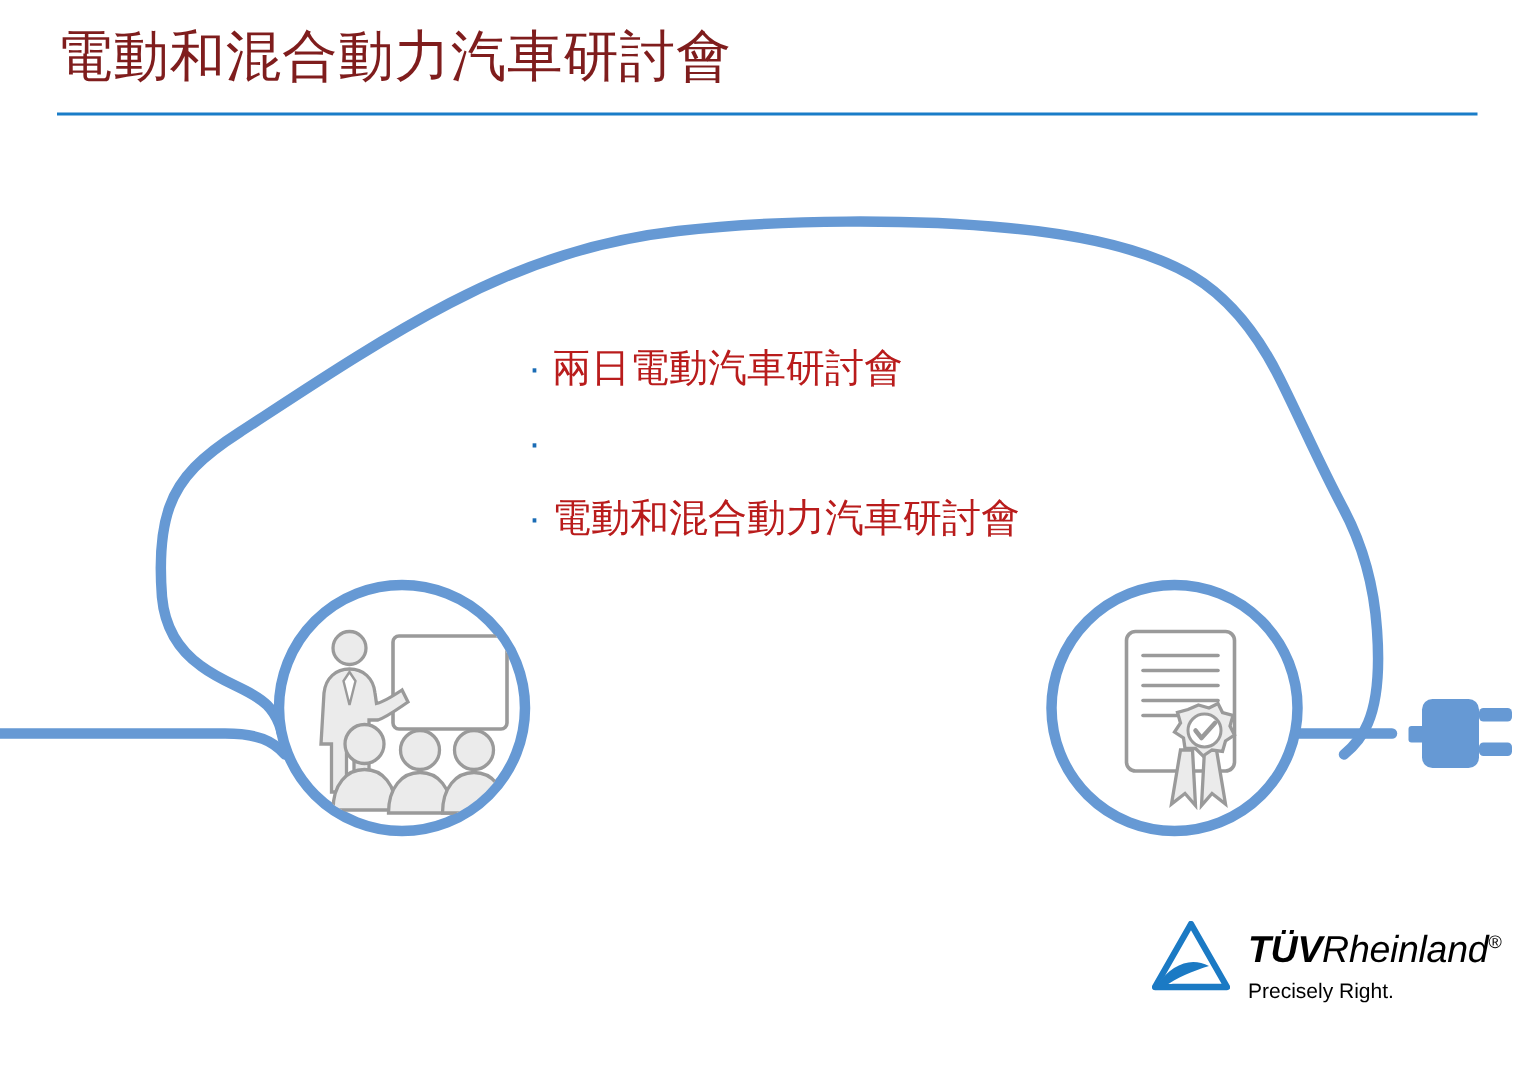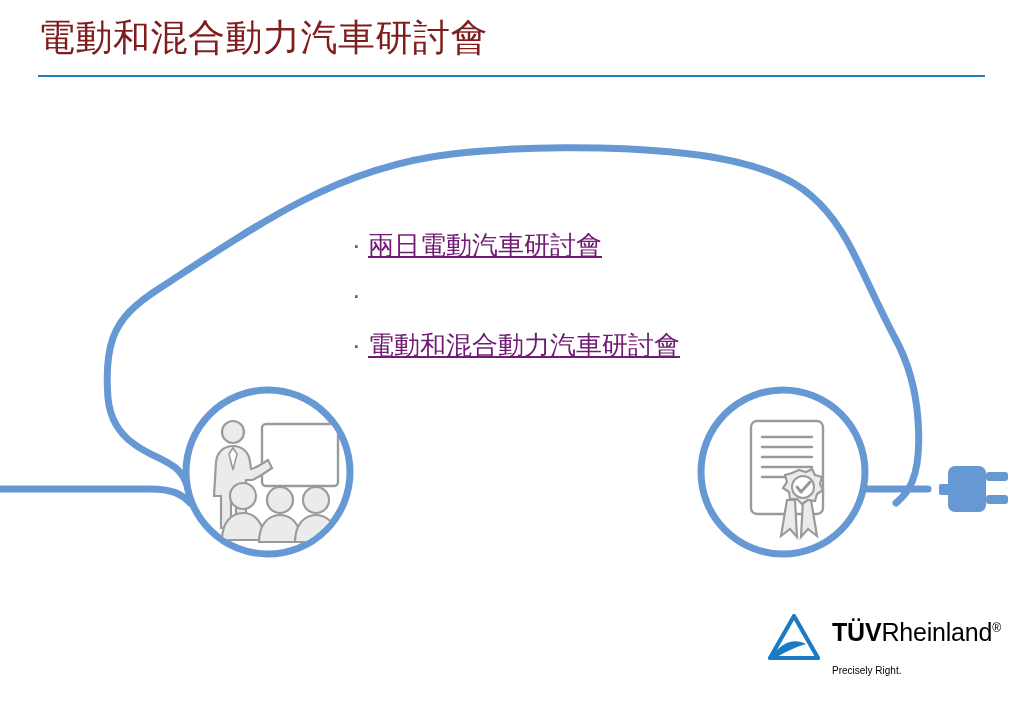--- a/index.html
+++ b/index.html
@@ -73,23 +73,22 @@
     flex: 0 0 auto;
     width: 16px;
     font-size: 26px;
     line-height: 42px;
     color: #1a6cb5;
     text-align: left;
   }
   .bullet-text {
     font-size: 26px;
     line-height: 42px;
-    color: #701a75;
-    white-space: nowrap;
-    text-decoration: underline;
+    color: #b91c1c;
+    white-space: nowrap;
   }
 
   
   #logo-block {
     position: absolute;
     left: 768px;
     top: 612px;
     display: flex;
     align-items: flex-start;
   }
@@ -102,32 +101,33 @@
   #logo-text-block {
     margin-left: 12px;
     padding-top: 2px;
   }
   #logo-wordmark {
     font-size: 25px;
     line-height: 28px;
     color: #000000;
     white-space: nowrap;
     letter-spacing: -0.2px;
+    font-style: italic;
   }
   #logo-wordmark .tuv {
     font-weight: bold;
   }
   #logo-wordmark .reg {
     font-size: 12px;
     vertical-align: super;
     font-weight: normal;
   }
   #logo-tagline {
-    margin-top: 16px;
-    font-size: 10px;
+    margin-top: 4px;
+    font-size: 14px;
     line-height: 18px;
     color: #000000;
     white-space: nowrap;
   }
 </style>
 </head>
 <body>
 
 <div id="slide">
 

